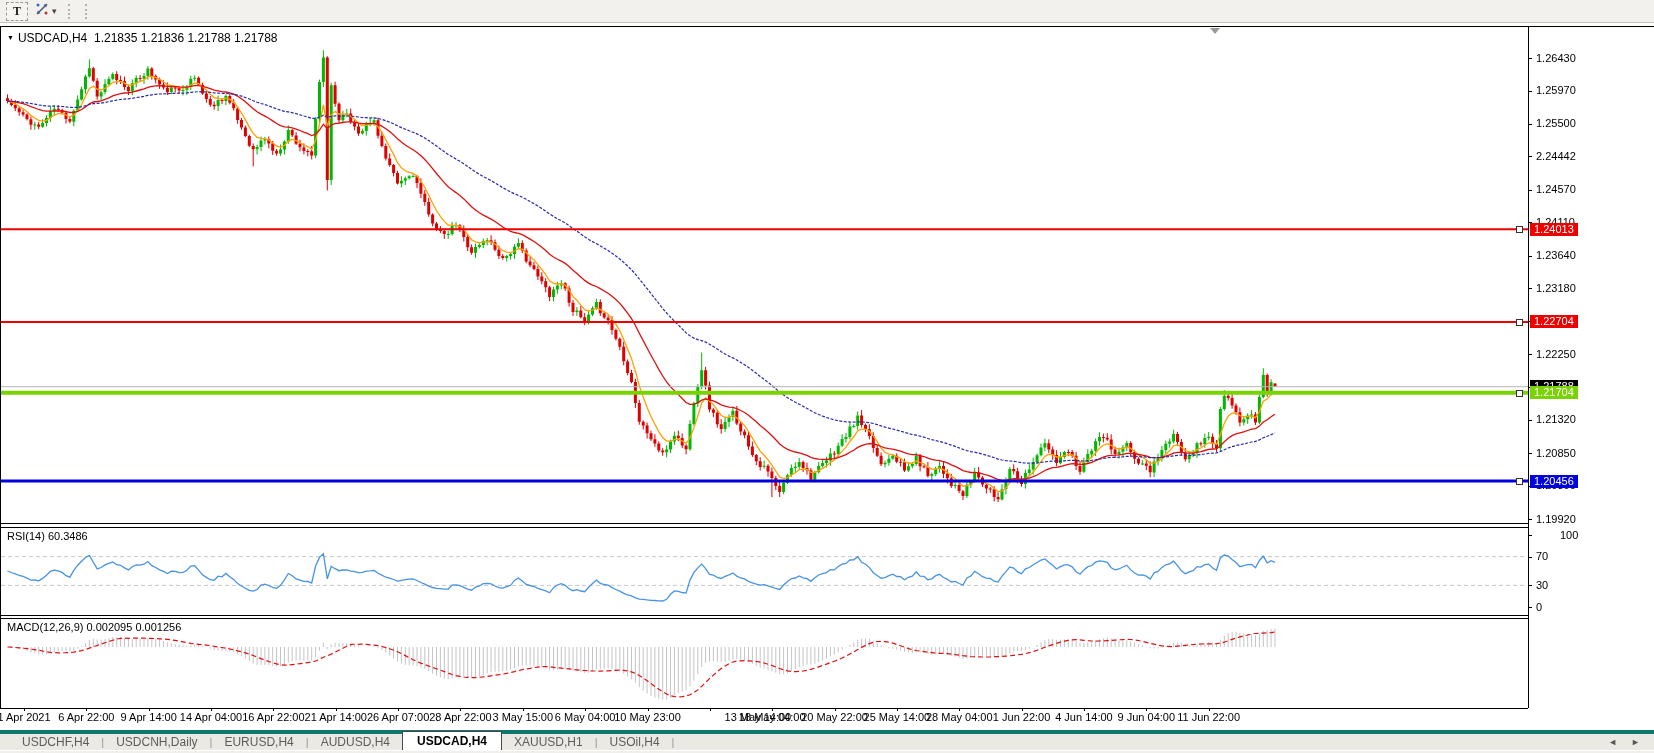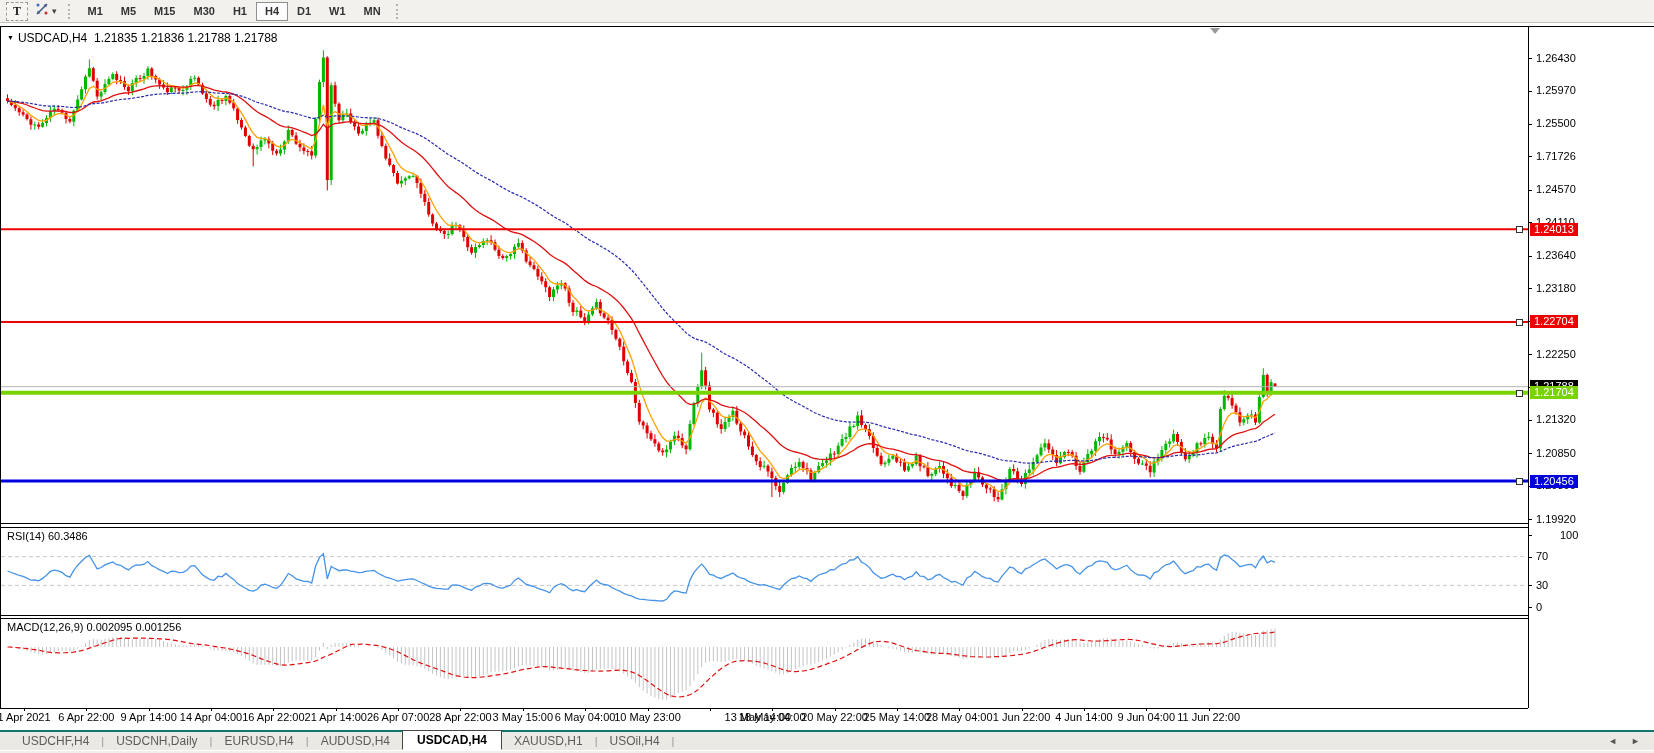--- a/index.html
+++ b/index.html
@@ -31,21 +31,21 @@
   #price-axis,#rsi-axis,#macd-axis{position:absolute;left:1528px;width:126px;}
   .badge{position:absolute;left:2px;height:13px;line-height:13px;padding:0 4px;font-size:11px;color:#fff;white-space:nowrap;}
   .handle{position:absolute;width:5px;height:5px;background:#fff;border:1px solid #333;}
   #time-axis{position:absolute;left:0;top:682px;width:1528px;height:18px;}
   .tlabel{position:absolute;top:3px;width:90px;margin-left:-45px;text-align:center;font-size:11px;color:#000;white-space:nowrap;}
   .ttick{position:absolute;top:0;width:1px;height:3px;background:#000;}
   .shift{position:absolute;width:0;height:0;border-left:5px solid transparent;border-right:5px solid transparent;
          border-top:6px solid #9a9a9a;}
   
   .tabbar{position:absolute;left:0;top:730px;width:1654px;height:20px;background:#ebe9e4;
-          border-top:2px solid #0f766e;display:flex;align-items:center;box-sizing:border-box;}
+          border-top:4px solid #0f766e;display:flex;align-items:center;box-sizing:border-box;}
   #tabs{display:flex;align-items:center;height:100%;padding-left:10px;flex:1;}
   .tab{padding:0 12px;font-size:12px;color:#5c5c5c;height:100%;display:flex;align-items:center;}
   .tab.active{background:#ffffff;border:1px solid #474747;border-bottom:1px solid #ffffff;color:#000;
               font-weight:700;height:20px;margin-top:-2px;box-sizing:border-box;padding:0 14px;}
   .tabsep{color:#979797;font-size:11px;}
   .tab-arrows{display:flex;gap:14px;padding-right:14px;color:#555;font-size:9px;}
   .statusbar{position:absolute;left:0;top:750px;width:1654px;height:3px;background:#f0efec;border-top:1px solid #ffffff;}
 </style>
 </head>
 <body>
@@ -60,31 +60,20 @@
           <line x1="3" y1="13" x2="13" y2="3" stroke="#4a5a8a" stroke-width="1.6"></line>
           <path d="M13 3 L9.5 3.8 L12.2 6.5 Z" fill="#4a5a8a"></path>
           <path d="M3 13 L6.5 12.2 L3.8 9.5 Z" fill="#4a5a8a"></path>
           <circle cx="12" cy="12" r="1.5" fill="#c03030"></circle>
           <circle cx="4" cy="4" r="1.5" fill="#3668c0"></circle>
         </svg>
       </span>
       <span class="caret">▾</span>
     </div>
     <div class="grip"></div>
-    <div id="tf-group">
-        <div class="tfbtn">M1</div>
-        <div class="tfbtn">M5</div>
-        <div class="tfbtn">M15</div>
-        <div class="tfbtn">M30</div>
-        <div class="tfbtn">H1</div>
-        <div class="tfbtn active">H4</div>
-        <div class="tfbtn">D1</div>
-        <div class="tfbtn">W1</div>
-        <div class="tfbtn">MN</div>
-      </div>
     <div class="grip"></div>
   </div>
 
   <div id="chart">
     <svg id="plot" width="1654" height="727">
         <defs>
      <clipPath id="cm">
             <rect x="1" y="1" width="1526" height="495"></rect>
           </clipPath>
      <clipPath id="cr">
@@ -137,21 +126,21 @@
     <div class="shift" style="left:1210px;top:2px"></div>
 
     <div id="price-axis" style="top:0;height:497px">
         <div class="axtick" style="top: 32px;"></div>
         <div class="axlabel" style="top: 25.5px;">1.26430</div>
         <div class="axtick" style="top: 64.5772px;"></div>
         <div class="axlabel" style="top: 58.0772px;">1.25970</div>
         <div class="axtick" style="top: 97.8626px;"></div>
         <div class="axlabel" style="top: 91.3626px;">1.25500</div>
         <div class="axtick" style="top: 130.44px;"></div>
-        <div class="axlabel" style="top: 123.94px;">1.71726</div>
+        <div class="axlabel" style="top: 123.94px;">2.24442</div>
         <div class="axtick" style="top: 163.725px;"></div>
         <div class="axlabel" style="top: 157.225px;">1.24570</div>
         <div class="axtick" style="top: 196.302px;"></div>
         <div class="axlabel" style="top: 189.802px;">1.24110</div>
         <div class="axtick" style="top: 229.588px;"></div>
         <div class="axlabel" style="top: 223.088px;">1.23640</div>
         <div class="axtick" style="top: 262.165px;"></div>
         <div class="axlabel" style="top: 255.665px;">1.23180</div>
         <div class="axtick" style="top: 295.45px;"></div>
         <div class="axlabel" style="top: 288.95px;">1.22710</div>

